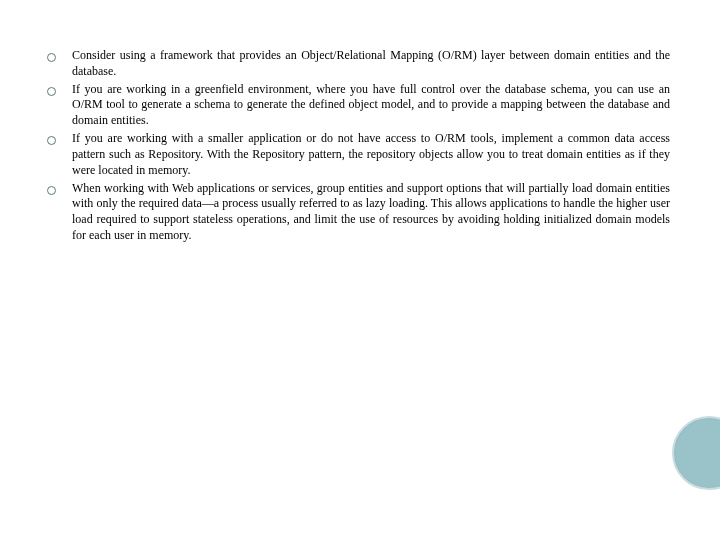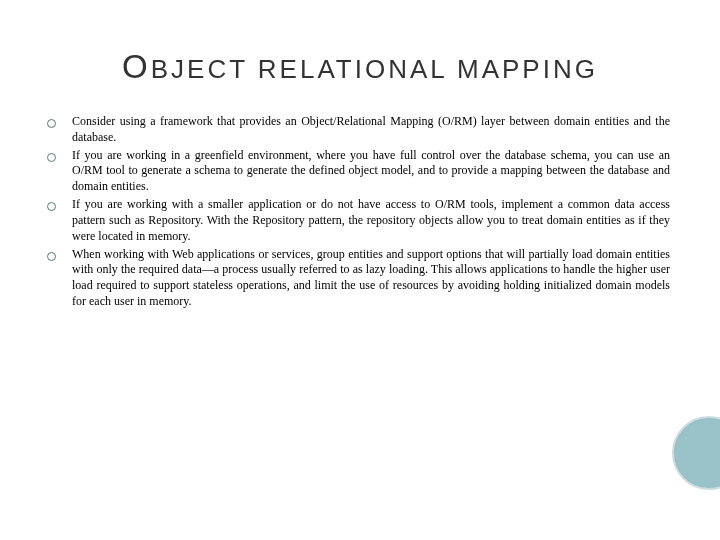--- a/index.html
+++ b/index.html
@@ -68,23 +68,20 @@
     border-radius: 50%;
     background: #9ac2c9;
     border: 2px solid #c9dde0;
     box-shadow: 0 0 0 1px rgba(0,0,0,0.03) inset;
   }
 </style>
 </head>
 <body>
 
 <div class="slide">
-  <h1 class="title">
-    <span class="cap">O</span><span>BJECT RELATIONAL MAPPING</span>
-  </h1>
   <ul class="bullets">
     <li><span>Consider using a framework that provides an Object/Relational Mapping (O/RM) layer between domain entities and the database.</span></li>
     <li><span>If you are working in a greenfield environment, where you have full control over the database schema, you can use an O/RM tool to generate a schema to generate the defined object model, and to provide a mapping between the database and domain entities.</span></li>
     <li><span>If you are working with a smaller application or do not have access to O/RM tools, implement a common data access pattern such as Repository. With the Repository pattern, the repository objects allow you to treat domain entities as if they were located in memory.</span></li>
     <li><span>When working with Web applications or services, group entities and support options that will partially load domain entities with only the required data—a process usually referred to as lazy loading. This allows applications to handle the higher user load required to support stateless operations, and limit the use of resources by avoiding holding initialized domain models for each user in memory.</span></li>
   </ul>
   <div class="accent-circle"></div>
 </div>
 
 </body></html>

